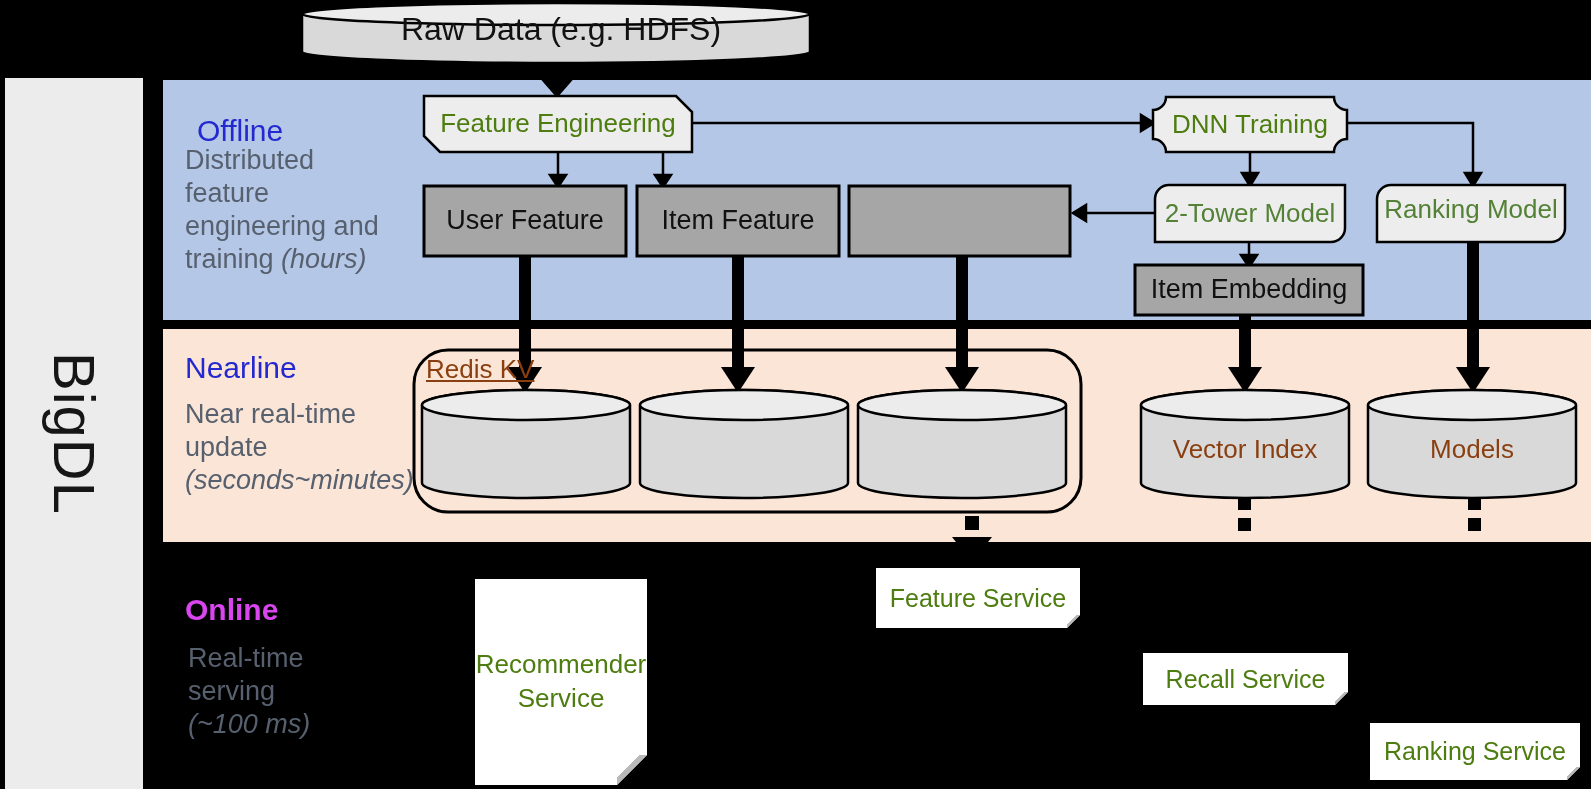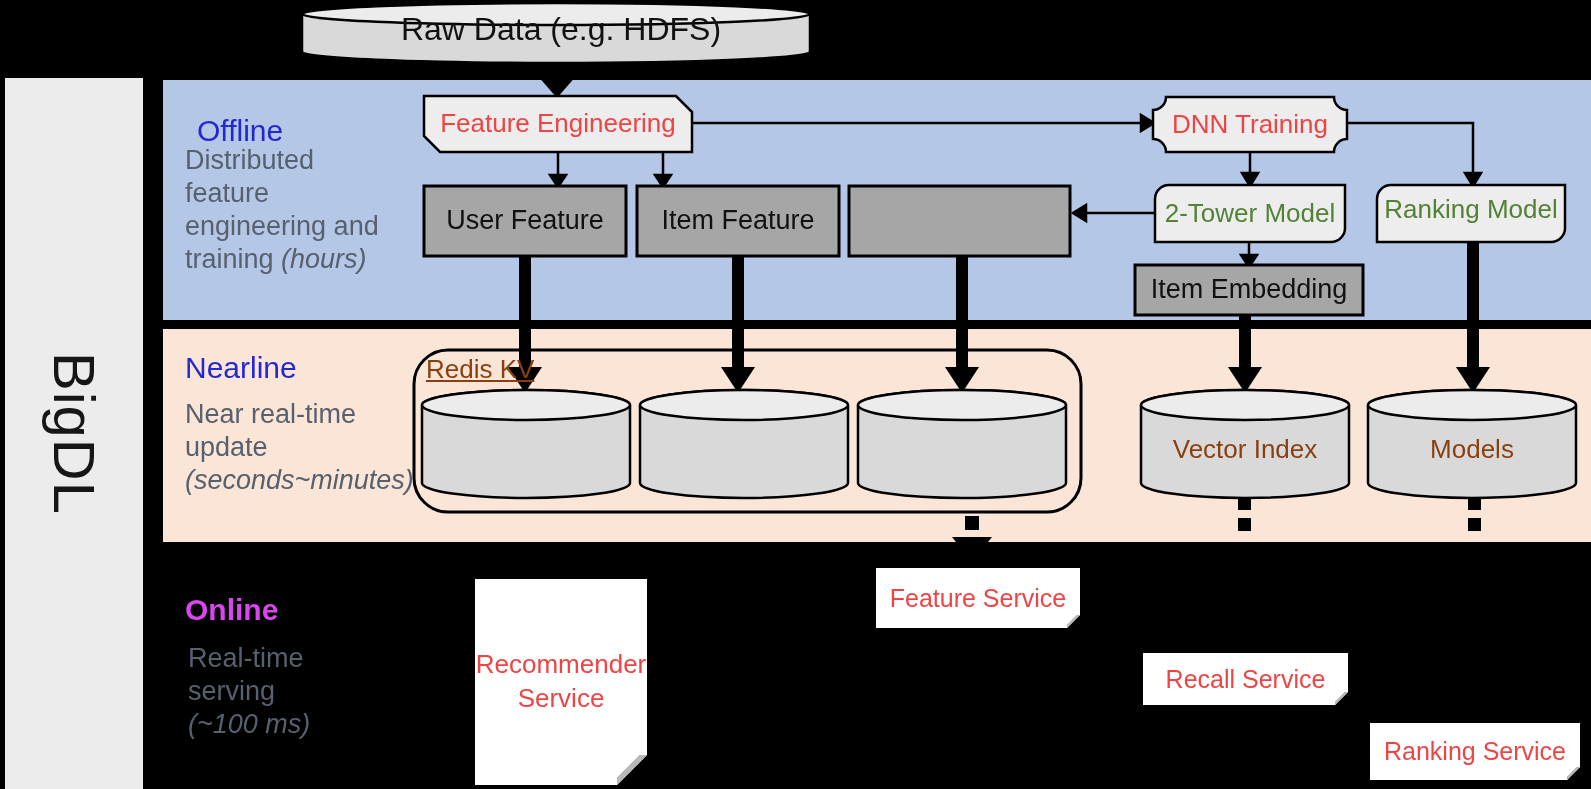--- a/index.html
+++ b/index.html
@@ -11,21 +11,21 @@
   .band.nearline{top:329px;height:213px;background:#fbe5d6;}
   .brandbar{position:absolute;left:5px;top:78px;width:138px;height:711px;background:#ececec;
             display:flex;align-items:center;justify-content:center;}
   .brandbar span{transform:rotate(90deg);font-size:58px;color:#161616;letter-spacing:1px;white-space:nowrap;}
   svg.layer{position:absolute;left:0;top:0;z-index:2;pointer-events:none;}
   .lbl{position:absolute;z-index:3;display:flex;align-items:center;justify-content:center;
        text-align:center;line-height:1.15;}
   .band-title{font-size:30px;color:#2428d0;}
   .band-sub{font-size:27px;color:#57606e;line-height:1.22;text-align:left;display:block;}
   .online-title{color:#d946ef;font-weight:700;}
-  .blue{color:#ef4444;font-size:26px;}
+  .blue{color:#4d7c0f;font-size:26px;}
   .green{color:#538135;font-size:26px;}
   .dark{color:#111;font-size:27px;}
   .brown{color:#8a3f10;font-size:26px;}
   .doc{position:absolute;z-index:3;background:#fff;
        clip-path:polygon(0 0,100% 0,100% calc(100% - var(--f)),calc(100% - var(--f)) 100%,0 100%);}
   .fold{position:absolute;right:0;bottom:0;width:var(--f);height:var(--f);
         background:linear-gradient(to bottom right,#ffffff 38%,#b9b9b9 38% 52%,#2e2e2e 52% 60%,#000 60%);}
   .doc .txt{position:absolute;inset:0;display:flex;align-items:center;justify-content:center;
             text-align:center;line-height:1.3;}
 </style>

